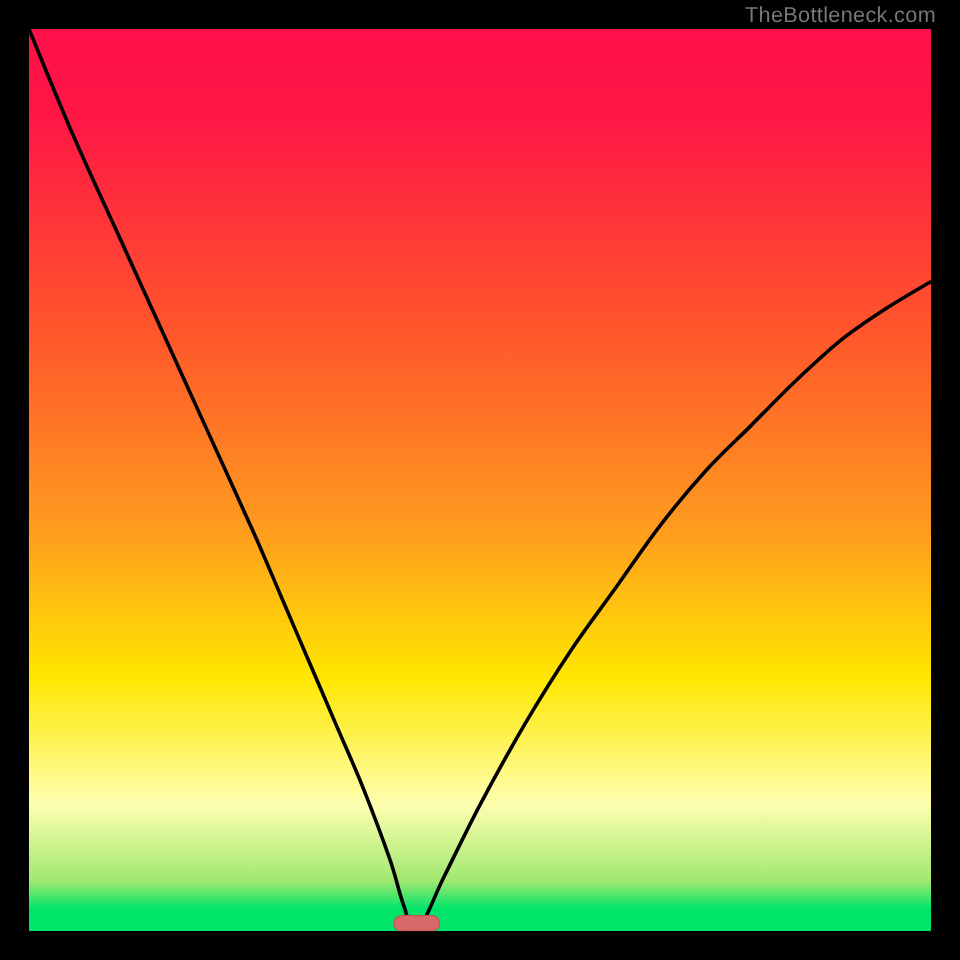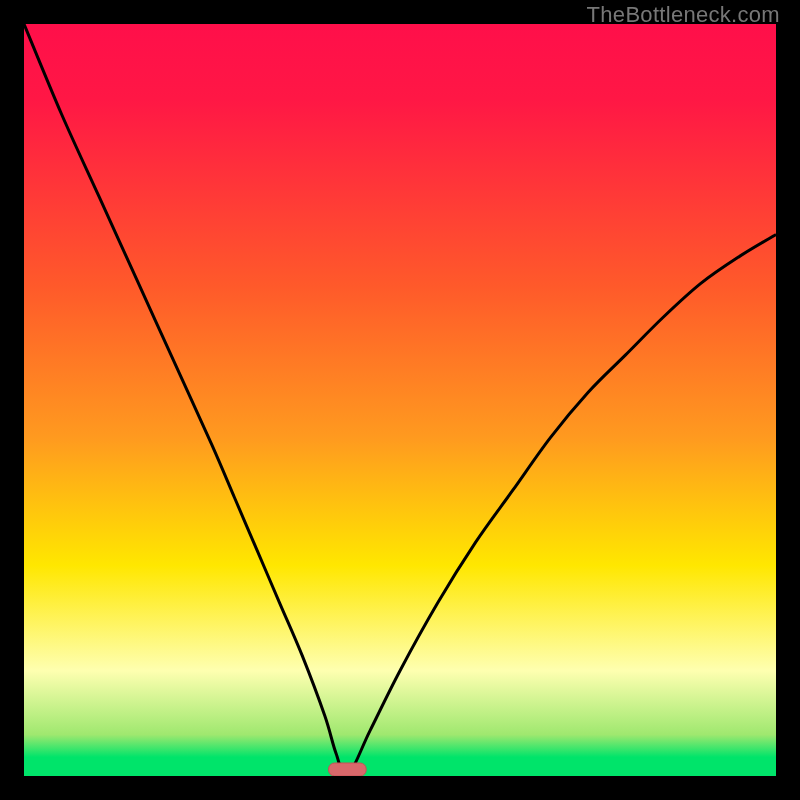--- a/index.html
+++ b/index.html
@@ -22,21 +22,21 @@
     top: 24px;
     width: 752px;
     height: 752px;
     overflow: hidden;
   }
   .watermark {
     position: absolute;
     top: 2px;
     right: 20px;
     color: #777;
-    font-size: 22px;
+    font-size: 18px;
     font-weight: 500;
     letter-spacing: 0.3px;
     z-index: 5;
   }
   svg { display: block; }
 </style>
 </head>
 <body>
 
 <div class="frame">

